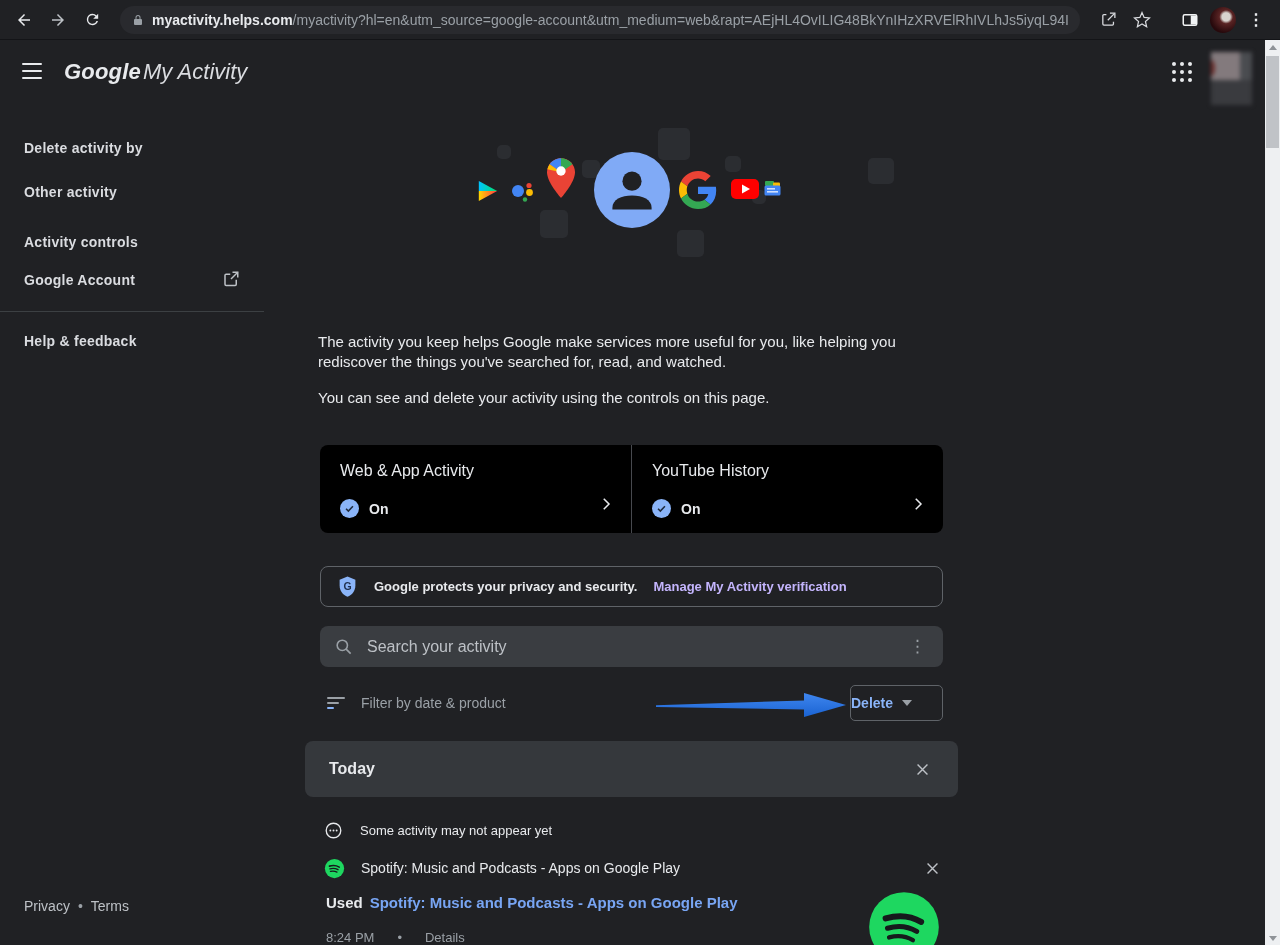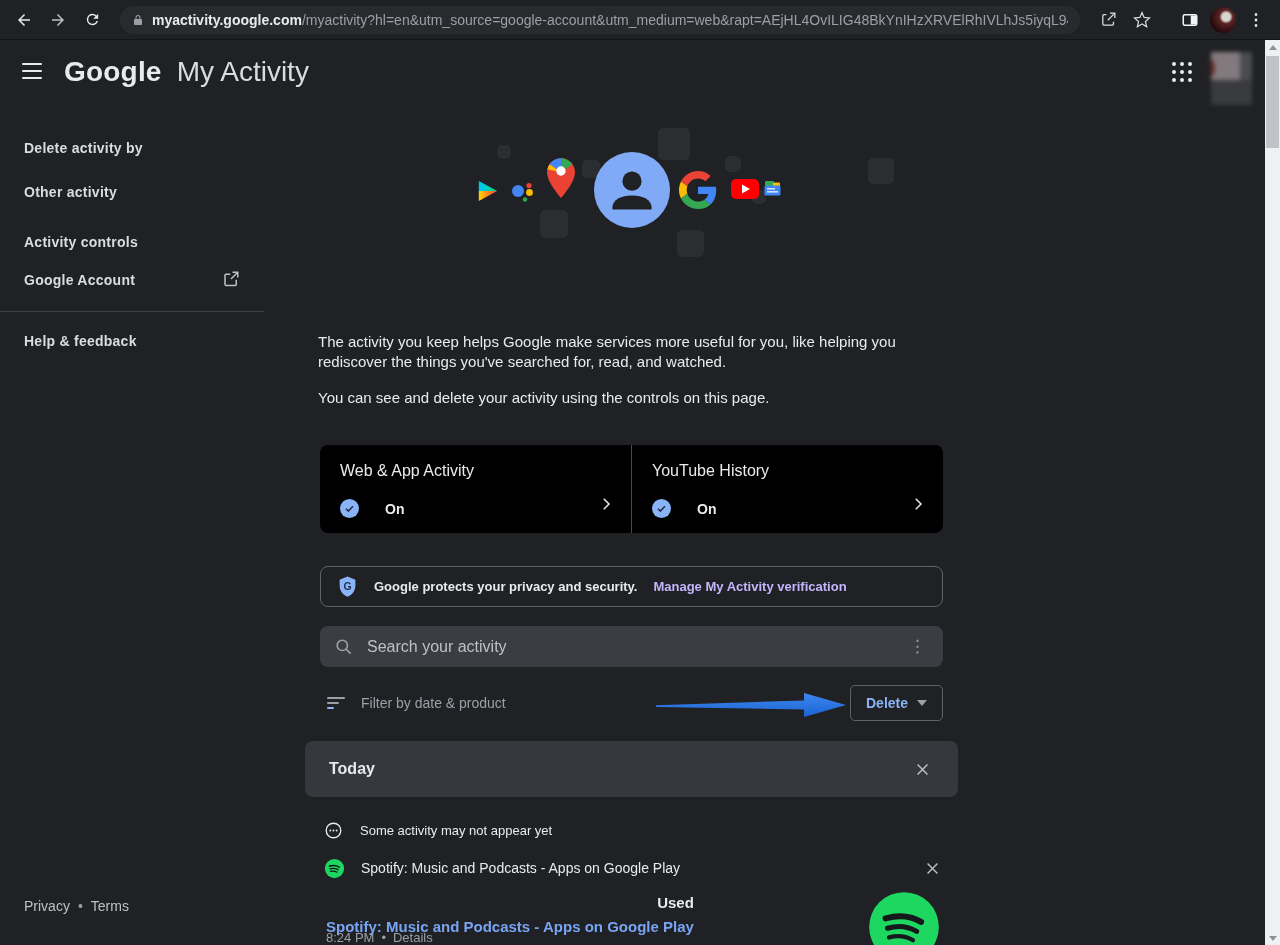--- a/index.html
+++ b/index.html
@@ -38,21 +38,21 @@
   .scroll-arrow.up .tri { border-bottom:5px solid #8f9398; }
   .scroll-arrow.down .tri { border-top:5px solid #8f9398; }
   .scroll-thumb { position:absolute; left:1px; top:16px; width:13px; height:92px;
                   background:#c0c3c7; cursor:grab; }
 
   
   .hamburger { position:absolute; left:22px; top:23px; width:20px; height:16px;
                display:flex; flex-direction:column; justify-content:space-between; cursor:pointer; }
   .hamburger span { display:block; height:2px; background:#e8eaed; border-radius:1px; }
   .app-logo { position:absolute; left:64px; top:17px; height:30px; display:flex;
-              align-items:center; gap:15px; font-size:28px; }
+              align-items:center; gap:2px; font-size:22px;font-style:italic; }
   .logo-google { color:#e8eaed; font-weight:bold; letter-spacing:.2px; }
   .logo-product { color:#dadce0; font-weight:normal; }
   .apps-grid { position:absolute; left:1170px; top:20px; width:24px; height:24px;
                display:grid; grid-template-columns:repeat(3,1fr); place-items:center; cursor:pointer; }
   .apps-grid i { width:4px; height:4px; background:#e8eaed; border-radius:50%; }
   .page-avatar { position:absolute; left:1211px; top:12px; width:41px; height:53px;
                  overflow:hidden; cursor:pointer; filter:blur(2px); }
   .page-avatar .b1{position:absolute;left:0;top:0;width:41px;height:28px;background:#837a7d;}
   .page-avatar .b2{position:absolute;right:0;top:0;width:12px;height:28px;background:#4a4c50;}
   .page-avatar .b3{position:absolute;left:0;bottom:0;width:41px;height:25px;background:#3a3b3f;}
@@ -81,21 +81,21 @@
              color:#e8eaed; }
   .intro-p.p1 { top:292px; }
   .intro-p.p2 { top:348px; }
 
   
   .cards { position:absolute; left:320px; top:405px; width:623px; height:88px;
            background:#000000; border-radius:8px; display:flex; }
   .card { flex:1; padding:17px 16px 0 20px; position:relative; cursor:pointer; }
   .card + .card { border-left:1px solid #47494e; }
   .card-title { font-size:16px; color:#e8eaed; }
-  .card-status { position:absolute; left:20px; bottom:15px; display:flex; align-items:center; gap:26px;
+  .card-status { position:absolute; left:20px; bottom:15px; display:flex; align-items:center; gap:10px;
                  font-size:14px; font-weight:bold; color:#e8eaed; }
   .status-dot { width:19px; height:19px; border-radius:50%; display:flex; align-items:center;
                 justify-content:center; }
   .status-dot.on { background:#8ab4f8; }
   .status-dot.off { background:#9aa0a6; }
   .card-chevron { position:absolute; right:16px; bottom:16px; cursor:pointer; }
 
   
   .banner { position:absolute; left:320px; top:526px; width:623px; height:41px;
             border:1px solid #5f6368; border-radius:8px; display:flex; align-items:center;
@@ -118,21 +118,21 @@
   .filter-trigger { position:absolute; left:9px; top:0; height:36px; display:flex;
                     align-items:center; gap:16px; cursor:pointer; }
   .filter-icon { display:flex; flex-direction:column; gap:3px; align-items:flex-start; width:18px; }
   .filter-icon i { display:block; height:2px; border-radius:1px; background:#9aa0a6; }
   .filter-icon i:nth-child(1){ width:18px; }
   .filter-icon i:nth-child(2){ width:12px; }
   .filter-icon i:nth-child(3){ width:7px; background:#8ab4f8; }
   .filter-label { font-size:14px; color:#9aa0a6;text-align:right; }
   .delete-btn { position:absolute; right:0; top:0; width:93px; height:36px;
                 border:1px solid #5f6368; border-radius:5px; background:transparent;
-                display:flex; align-items:center; justify-content:center; gap:9px;
+                display:flex; align-items:center; justify-content:flex-start; gap:9px;
                 cursor:pointer; }
   .delete-label { font-size:14px; font-weight:bold; color:#8ab4f8; }
   .caret-down { width:0; height:0; border-left:5px solid transparent;
                 border-right:5px solid transparent; border-top:6px solid #9aa0a6; }
   .anno-arrow { position:absolute; left:338px; top:7px; width:192px; height:26px; z-index:10;
                 pointer-events:none; }
 
   
   .today-card { position:absolute; left:305px; top:701px; width:653px; height:56px;
                 background:#35383c; border-radius:8px; display:flex; align-items:center;
@@ -140,24 +140,24 @@
   .today-title { font-size:16px; font-weight:bold; color:#e8eaed; flex:1; }
   .x-btn { cursor:pointer; display:flex; align-items:center; justify-content:center;
            width:24px; height:24px; }
 
   
   .notice-row { position:absolute; left:324px; top:781px; display:flex; align-items:center; gap:17px; }
   .notice-text { font-size:13px; color:#e8eaed; }
   .item-row { position:absolute; left:324px; top:816px; width:620px; display:flex;
               align-items:center; gap:16px; }
   .item-title { font-size:14px; color:#e8eaed; flex:1; }
-  .used-row { position:absolute; left:326px; top:854px; display:flex; align-items:flex-end; gap:7px;flex-direction:column; }
+  .used-row { position:absolute; left:326px; top:854px; display:flex; align-items:flex-start; gap:7px; }
   .used-label { font-size:15px; font-weight:bold; color:#e8eaed; }
   .used-link { font-size:15px; font-weight:bold; color:#78a5f3; cursor:pointer; text-decoration:none; }
-  .time-row { position:absolute; left:326px; top:890px; display:flex; align-items:center; gap:7px;
+  .time-row { position:absolute; left:326px; top:890px; display:flex; align-items:center; gap:23px;
               font-size:13px; color:#9aa0a6; }
   .time-row .details { cursor:pointer; }
   .big-spotify { position:absolute; left:866px; top:849px; }
 </style>
 </head>
 <body>
 
 <div class="browser-bar">
   <div class="nav-btn">
     <svg width="18" height="18" viewBox="0 0 24 24" fill="#e8eaed">
@@ -173,21 +173,21 @@
     <svg width="17" height="17" viewBox="0 0 24 24" fill="#e8eaed">
         <path d="M17.65 6.35A7.95 7.95 0 0 0 12 4a8 8 0 1 0 7.73 10h-2.08A6 6 0 1 1 12 6c1.66 0 3.14.69 4.22 1.78L13 11h7V4l-2.35 2.35z"></path>
       </svg>
   </div>
   <div class="url-pill">
     <span style="display:flex;">
       <svg width="12" height="14" viewBox="0 0 24 24" fill="#9aa0a6">
           <path d="M18 10h-1V7A5 5 0 0 0 7 7v3H6a2 2 0 0 0-2 2v8a2 2 0 0 0 2 2h12a2 2 0 0 0 2-2v-8a2 2 0 0 0-2-2zM9 7a3 3 0 0 1 6 0v3H9V7z"></path>
         </svg>
     </span>
-    <span class="url-text"><span class="url-domain">myactivity.google.com</span><span class="url-path">/myactivity?hl=en&amp;utm_source=google-account&amp;utm_medium=web&amp;rapt=AEjHL4OvILIG48BkYnIHzXRVElRhIVLhJs5iyqL94IbO0qo...</span></span>
+    <span class="url-text"><span class="url-domain">myactivity.helps.com</span><span class="url-path">/myactivity?hl=en&amp;utm_source=google-account&amp;utm_medium=web&amp;rapt=AEjHL4OvILIG48BkYnIHzXRVElRhIVLhJs5iyqL94IbO0qo...</span></span>
   </div>
   <div class="nav-btn">
     <svg width="17" height="17" viewBox="0 0 24 24" fill="none" stroke="#dadce0" stroke-width="1.8">
         <path d="M9 5H5.5A1.5 1.5 0 0 0 4 6.5v12A1.5 1.5 0 0 0 5.5 20h12a1.5 1.5 0 0 0 1.5-1.5V15"></path>
         <path d="M14 3h7v7"></path>
         <path d="M20.3 3.7 11 13"></path>
       </svg>
   </div>
   <div class="nav-btn">
     <svg width="18" height="18" viewBox="0 0 24 24" fill="none" stroke="#dadce0" stroke-width="1.6">

